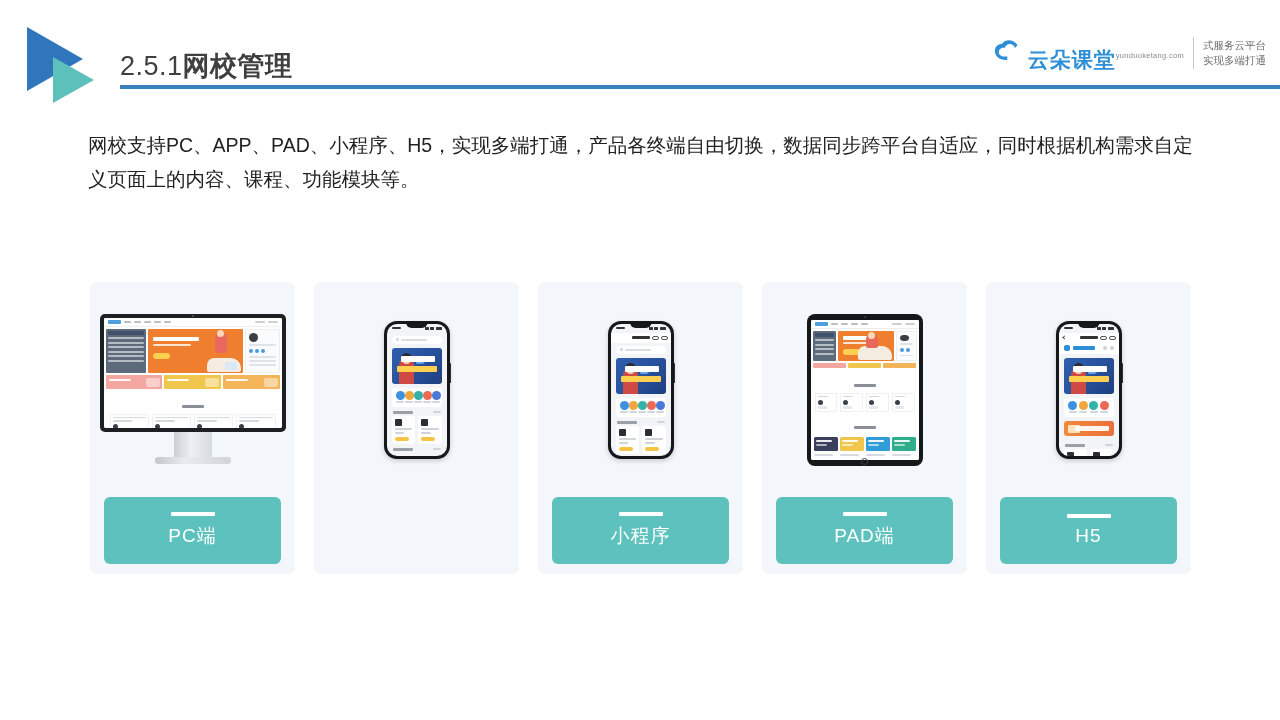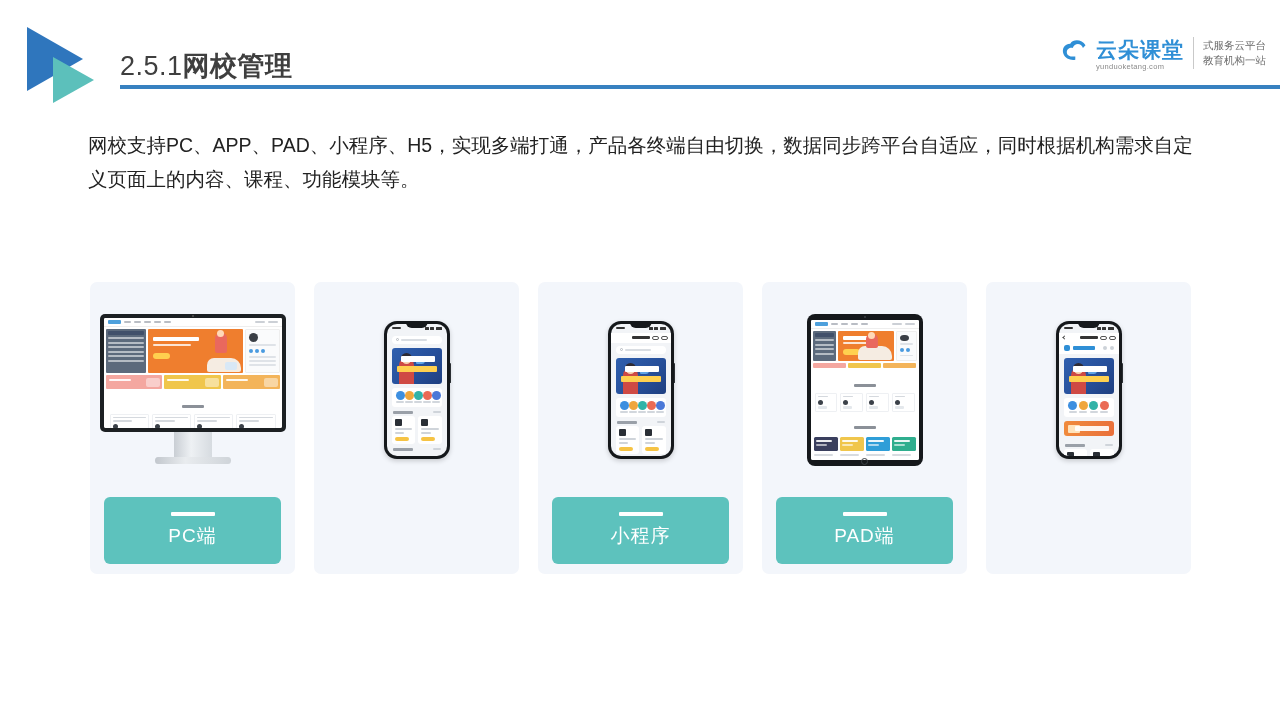--- a/index.html
+++ b/index.html
@@ -39,21 +39,21 @@
 
   .title-rule {
     position: absolute; left: 120px; top: 85px;
     width: 1160px; height: 4px; background: #3781c0;
   }
 
   
   .brand { position: absolute; right: 14px; top: 36px; display: flex; align-items: center; }
   .brand-logo { display: flex; align-items: flex-end; }
   .cloud-glyph { width: 34px; height: 34px; margin-right: 2px; }
-  .brand-words { display: flex; flex-direction: column; line-height: 1; }
+  .brand-words { display: flex; flex-direction: row; line-height: 1; }
   .brand-cn {
     font-size: 21px; font-weight: 700; color: #2f8fd6;
     letter-spacing: 1px;
   }
   .brand-en {
     font-size: 7.5px; color: #8a8a8a; letter-spacing: .3px; margin-top: 3px;
   }
   .brand-div { width: 1px; height: 32px; background: #c9c9c9; margin: 0 9px; }
   .brand-tag {
     font-size: 10.5px; color: #6d6d6d; line-height: 1.45;
@@ -261,21 +261,21 @@
         <path d="M30 11 C26 4 16 3 12 9 C5 9 2 15 4 21 C6 27 13 29 18 28 L18 24 C13 25 8 23 8 19 C8 15 12 13 15 14 C17 8 25 8 27 14 Z" fill="#2f8fd6"></path>
       </svg>
       <div class="brand-words">
         <span class="brand-cn">云朵课堂</span>
         <span class="brand-en">yunduoketang.com</span>
       </div>
     </div>
     <div class="brand-div"></div>
     <div class="brand-tag">
       <div>式服务云平台</div>
-      <div>教育机构一站</div>
+      <div>实现多端打通</div>
     </div>
   </div>
 </div>
 
 <div class="body-copy">网校支持PC、APP、PAD、小程序、H5，实现多端打通，产品各终端自由切换，数据同步跨平台自适应，同时根据机构需求自定义页面上的内容、课程、功能模块等。</div>
 
 <div class="card-row">
 
   <div class="card">
     <div class="device-area">
@@ -738,15 +738,19 @@
               <span class="tc">
                   <span class="plus"></span>
                 </span>
             </div>
 
           </div>
         </div>
         <span class="phone-side"></span>
       </div>
     </div>
+    <div class="tag-btn">
+      <span class="tag-dash"></span>
+      <span class="tag-label">H5</span>
+    </div>
   </div>
 
 </div>
 
 </body></html>

